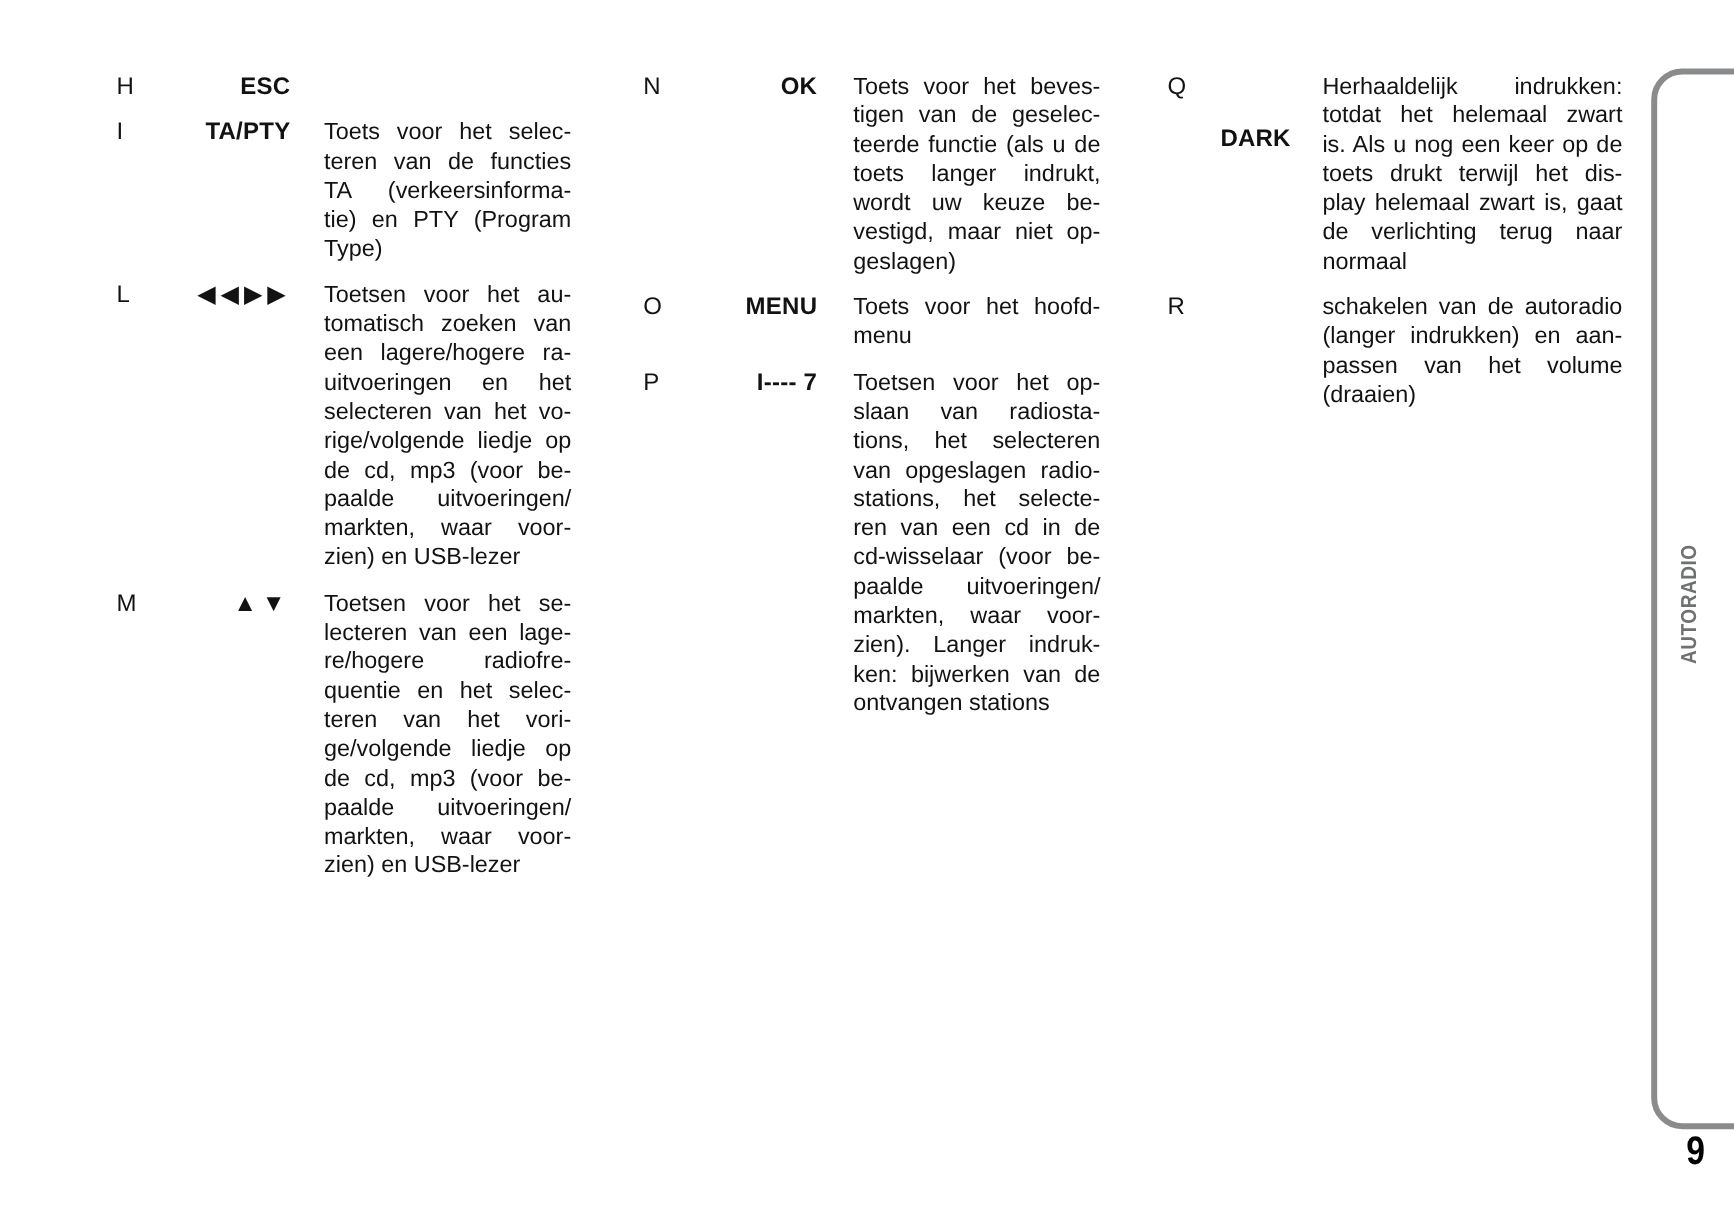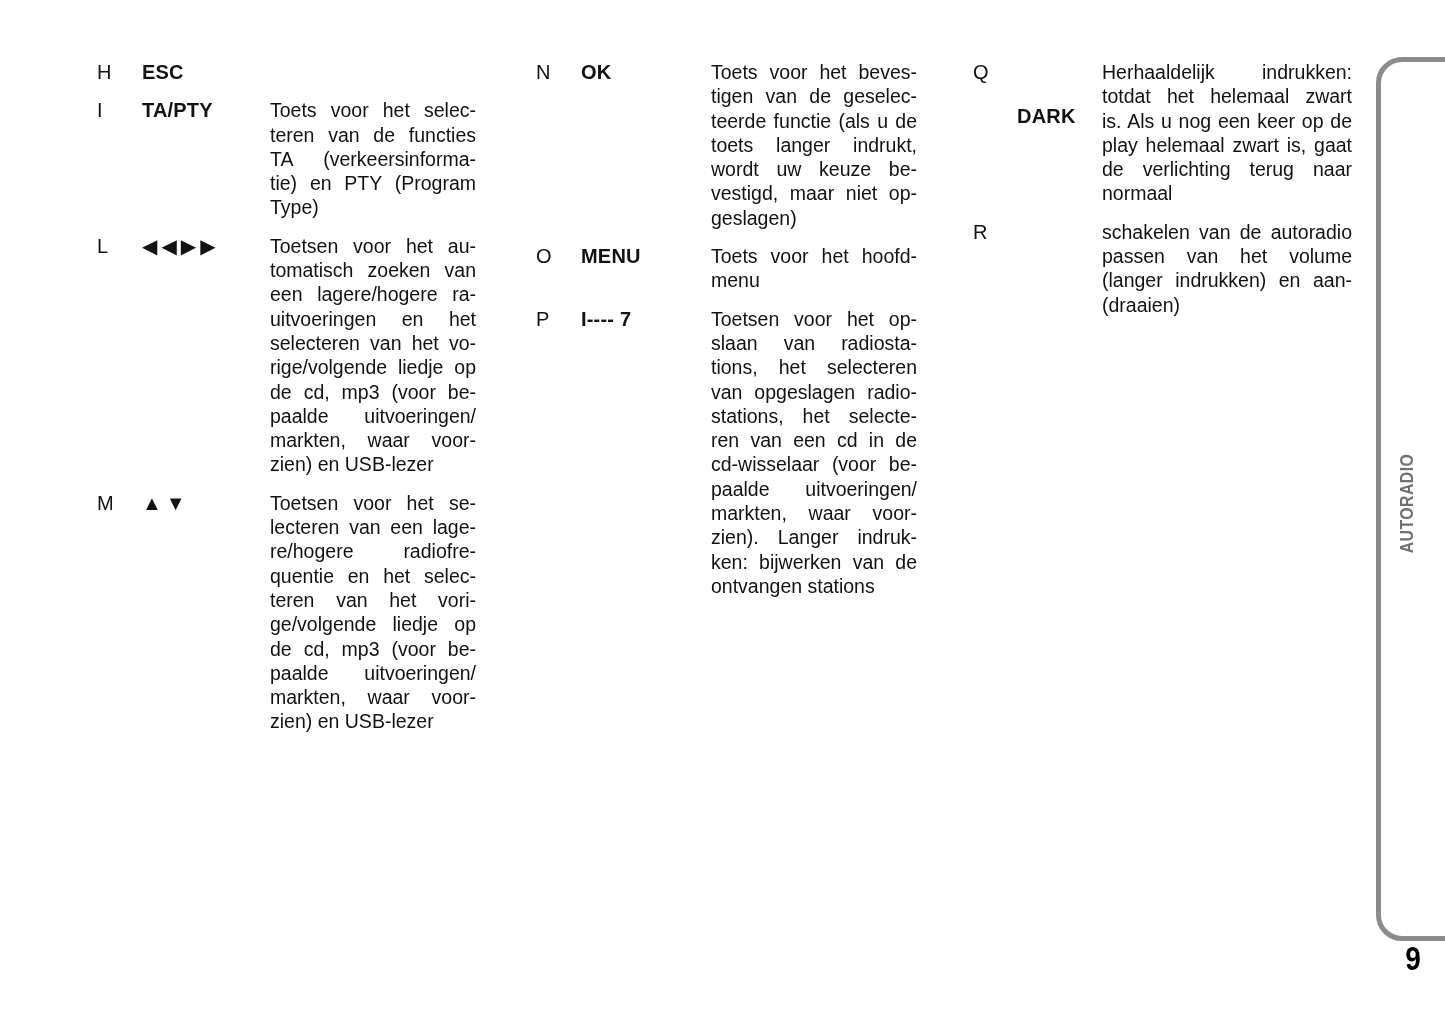--- a/index.html
+++ b/index.html
@@ -22,21 +22,21 @@
 
   .letter{
     width:45px;flex:0 0 45px;
     font-size:20px;line-height:24.3px;
   }
   .col-3 .letter{width:44px;flex-basis:44px;}
 
   .button-label{
     width:100px;flex:0 0 100px;
     margin-right:28px;
-    text-align:left;
+    text-align:right;
     font-weight:bold;
     font-size:20px;line-height:24.3px;
     letter-spacing:0.2px;
     white-space:nowrap;
   }
   .col-2 .button-label{margin-right:30px;}
   .col-3 .button-label{width:85px;flex:0 0 85px;margin-right:0;text-align:left;margin-top:44px;}
 
   .button-label.arrows{font-size:20px;letter-spacing:4px;}
 
@@ -183,32 +183,33 @@
         </div>
       </div>
       <div class="col col-3">
         <div class="entry">
           <div class="letter">Q</div>
           <div class="button-label">DARK</div>
           <div class="desc">
             <div class="line">Herhaaldelijk indrukken:</div>
             <div class="line">totdat het helemaal zwart</div>
             <div class="line">is. Als u nog een keer op de</div>
+            <div class="line">toets drukt terwijl het dis-</div>
             <div class="line">play helemaal zwart is, gaat</div>
             <div class="line">de verlichting terug naar</div>
             <div class="line last">normaal</div>
           </div>
         </div>
         <div class="entry">
           <div class="letter">R</div>
           <div class="button-label"></div>
           <div class="desc">
             <div class="line">schakelen van de autoradio</div>
+            <div class="line">(langer indrukken) en aan-</div>
             <div class="line">passen van het volume</div>
-            <div class="line">(langer indrukken) en aan-</div>
             <div class="line last">(draaien)</div>
           </div>
         </div>
       </div>
     </div>
 
   <div class="side-tab"></div>
   <div class="tab-label-wrap">
     <span class="tab-label">AUTORADIO</span>
   </div>

